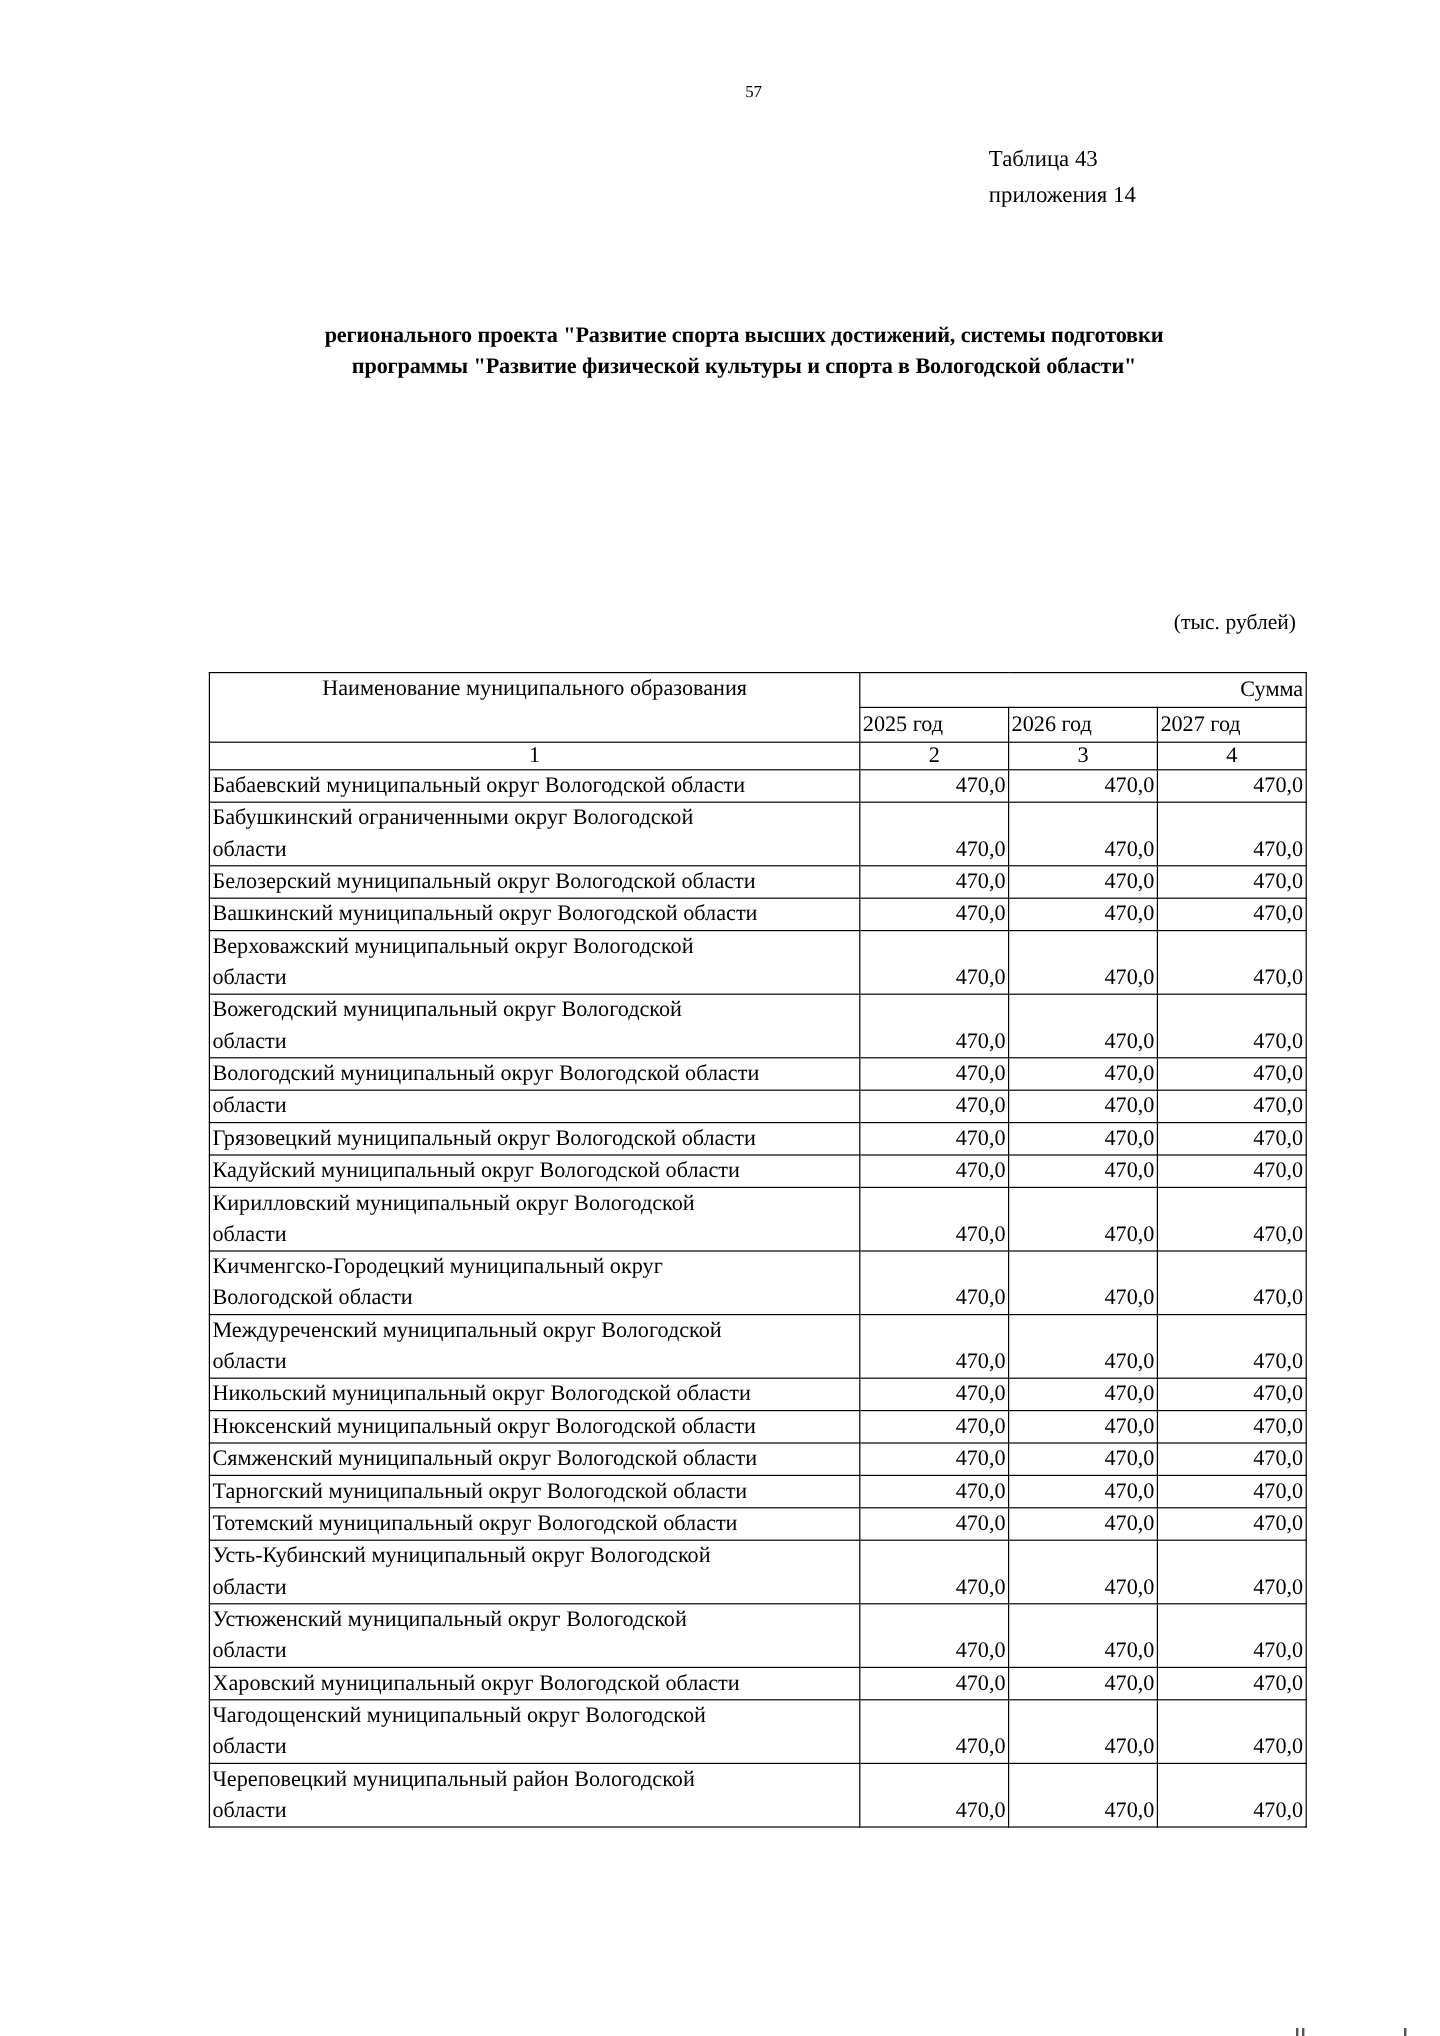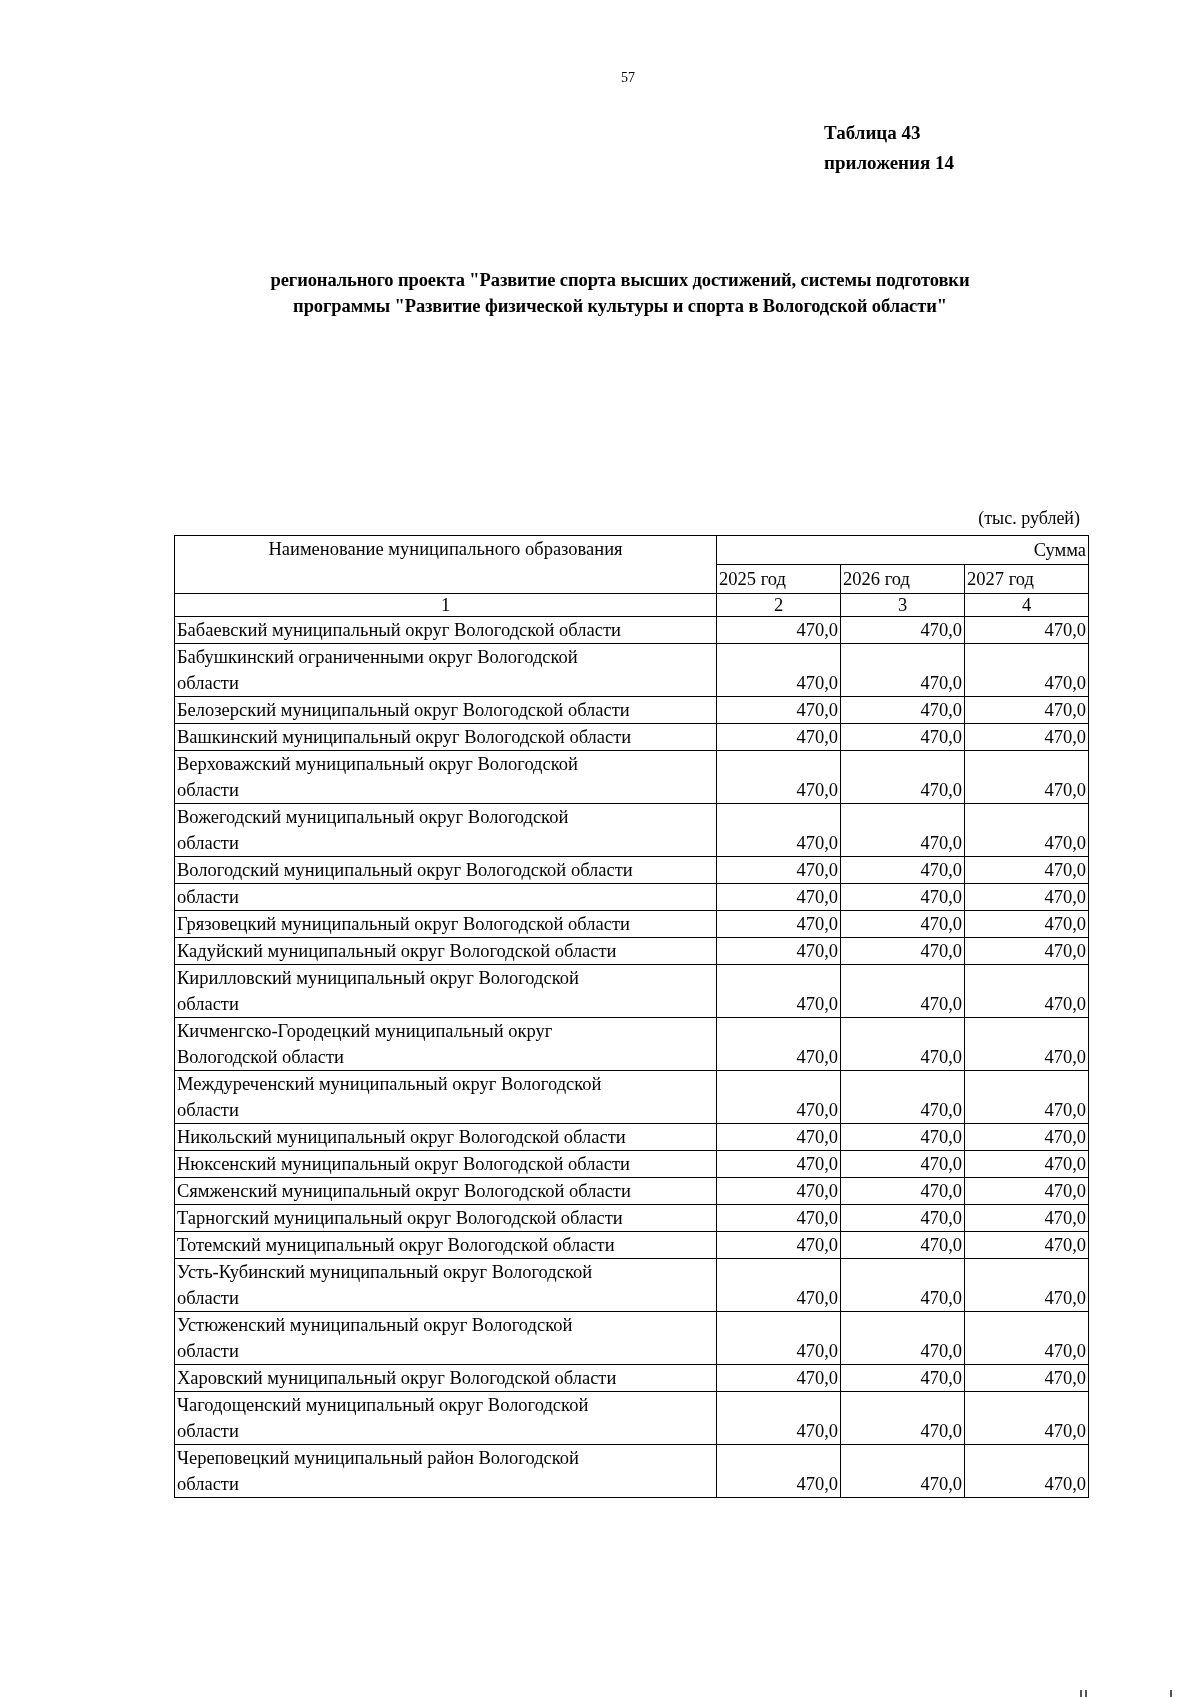--- a/index.html
+++ b/index.html
@@ -6,31 +6,31 @@
   body {
     width: 1200px; height: 1697px; position: relative; overflow: hidden;
     font-family: "Liberation Serif", "DejaVu Serif", serif; color: #000;
   }
   .page-number {
     position: absolute; top: 70px; left: 0; width: 1200px; text-align: center;
     font-size: 14px;
     padding-left: 28px;
   }
   .table-ref {
-    position: absolute; left: 824px; top: 118px; font-size: 19px; line-height: 30px; font-weight: bold;
+    position: absolute; left: 824px; top: 118px; font-size: 19px; line-height: 30px;
   }
   .title {
     position: absolute; top: 267px; left: 150px; width: 940px; text-align: center;
     font-weight: bold; font-size: 18.5px; line-height: 26px; letter-spacing: -0.1px;
   }
   .units {
     position: absolute; top: 508px; right: 120px; font-size: 18px;
   }
   table.grid {
-    position: absolute; left: 174px; top: 535px; width: 913px;
+    position: absolute; left: 174px; top: 560px; width: 913px;
     border-collapse: collapse; font-size: 18.5px;
     table-layout: fixed;
   }
   table.grid td, table.grid th {
     border: 1.5px solid #000; padding: 0 2px; font-weight: normal;
   }
   col.c-name { width: 542px; }
   col.c-y { width: 124px; }
   .hdr-name { text-align: center; vertical-align: top; height: 28px; padding-top: 3px !important; }
   .hdr-sum { text-align: right; height: 28px; font-family: Liberation Serif, serif; }

